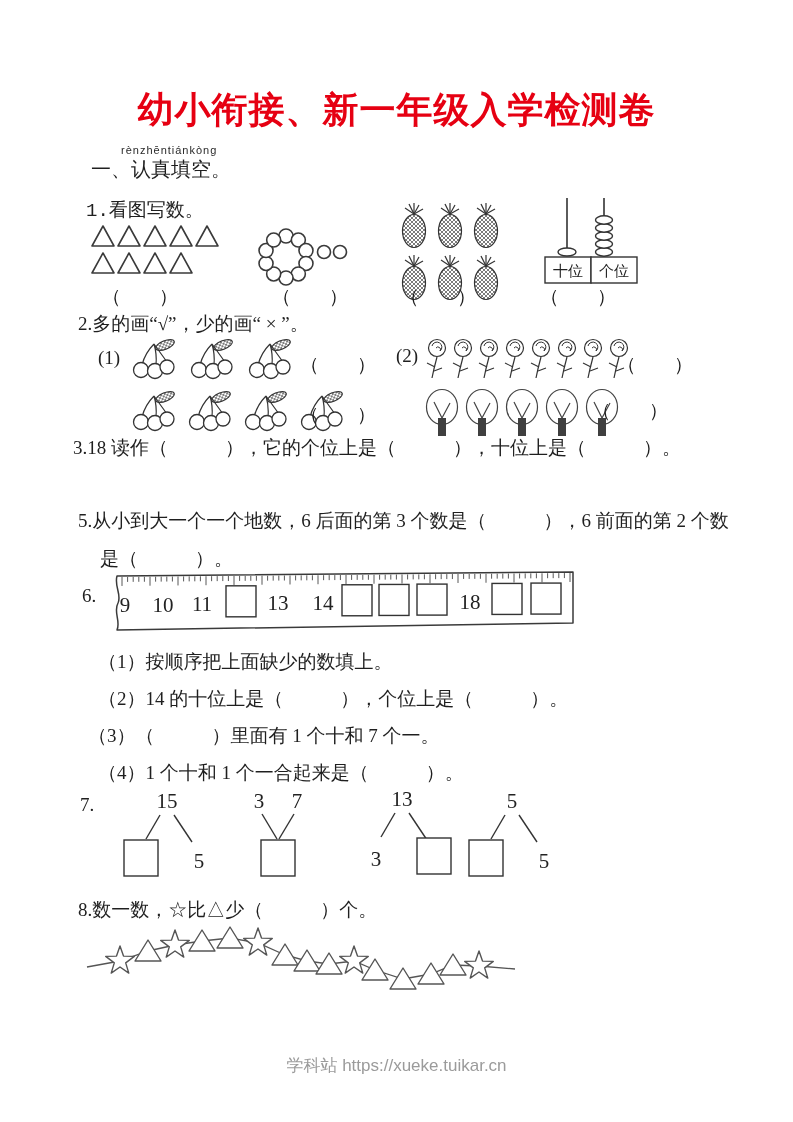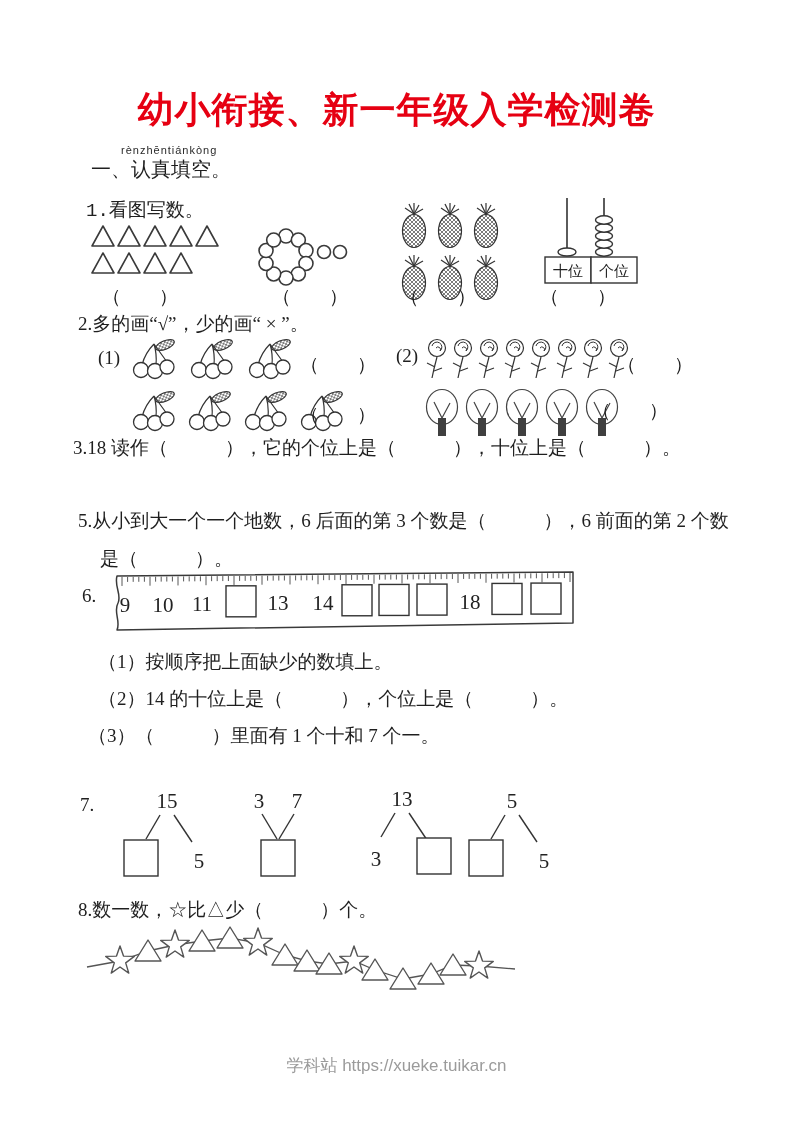--- a/index.html
+++ b/index.html
@@ -383,20 +383,21 @@
       <rect x="232" y="18.777" width="30" height="31" fill="#fff" stroke="#333" stroke-width="1.4"></rect>
       <rect x="269" y="18.444" width="30" height="31" fill="#fff" stroke="#333" stroke-width="1.4"></rect>
       <rect x="307" y="18.102" width="30" height="31" fill="#fff" stroke="#333" stroke-width="1.4"></rect>
       <text x="360" y="42.76" text-anchor="middle" font-size="21" font-family="&quot;Liberation Serif&quot;,serif" fill="#222">18</text>
       <rect x="382" y="17.427" width="30" height="31" fill="#fff" stroke="#333" stroke-width="1.4"></rect>
       <rect x="421" y="17.076" width="30" height="31" fill="#fff" stroke="#333" stroke-width="1.4"></rect>
     </svg>
   <div class="line" style="left:98px;top:650px;">（1）按顺序把上面缺少的数填上。</div>
   <div class="line" style="left:98px;top:687px;">（2）14 的十位上是（　　　），个位上是（　　　）。</div>
   <div class="line" style="left:88px;top:724px;">（3）（　　　）里面有 1 个十和 7 个一。</div>
+  <div class="line" style="left:98px;top:761px;">（4）1 个十和 1 个一合起来是（　　　）。</div>
 
   <span class="line" style="left:80px;top:793px;">7.</span>
   <svg id="bond0" style="left:115px;top:786px;" width="112" height="100">
       <text x="52" y="22" text-anchor="middle" font-size="21" font-family="&quot;Liberation Serif&quot;,serif" fill="#222">15</text>
       <line x1="45" y1="29" x2="31" y2="53" stroke="#333" stroke-width="1.4"></line>
       <line x1="59" y1="29" x2="77" y2="56" stroke="#333" stroke-width="1.4"></line>
       <rect x="9" y="54" width="34" height="36" fill="#fff" stroke="#333" stroke-width="1.4"></rect>
       <text x="84" y="82" text-anchor="middle" font-size="21" font-family="&quot;Liberation Serif&quot;,serif" fill="#222">5</text>
     </svg>
   <svg id="bond1" style="left:237px;top:786px;" width="112" height="100">

